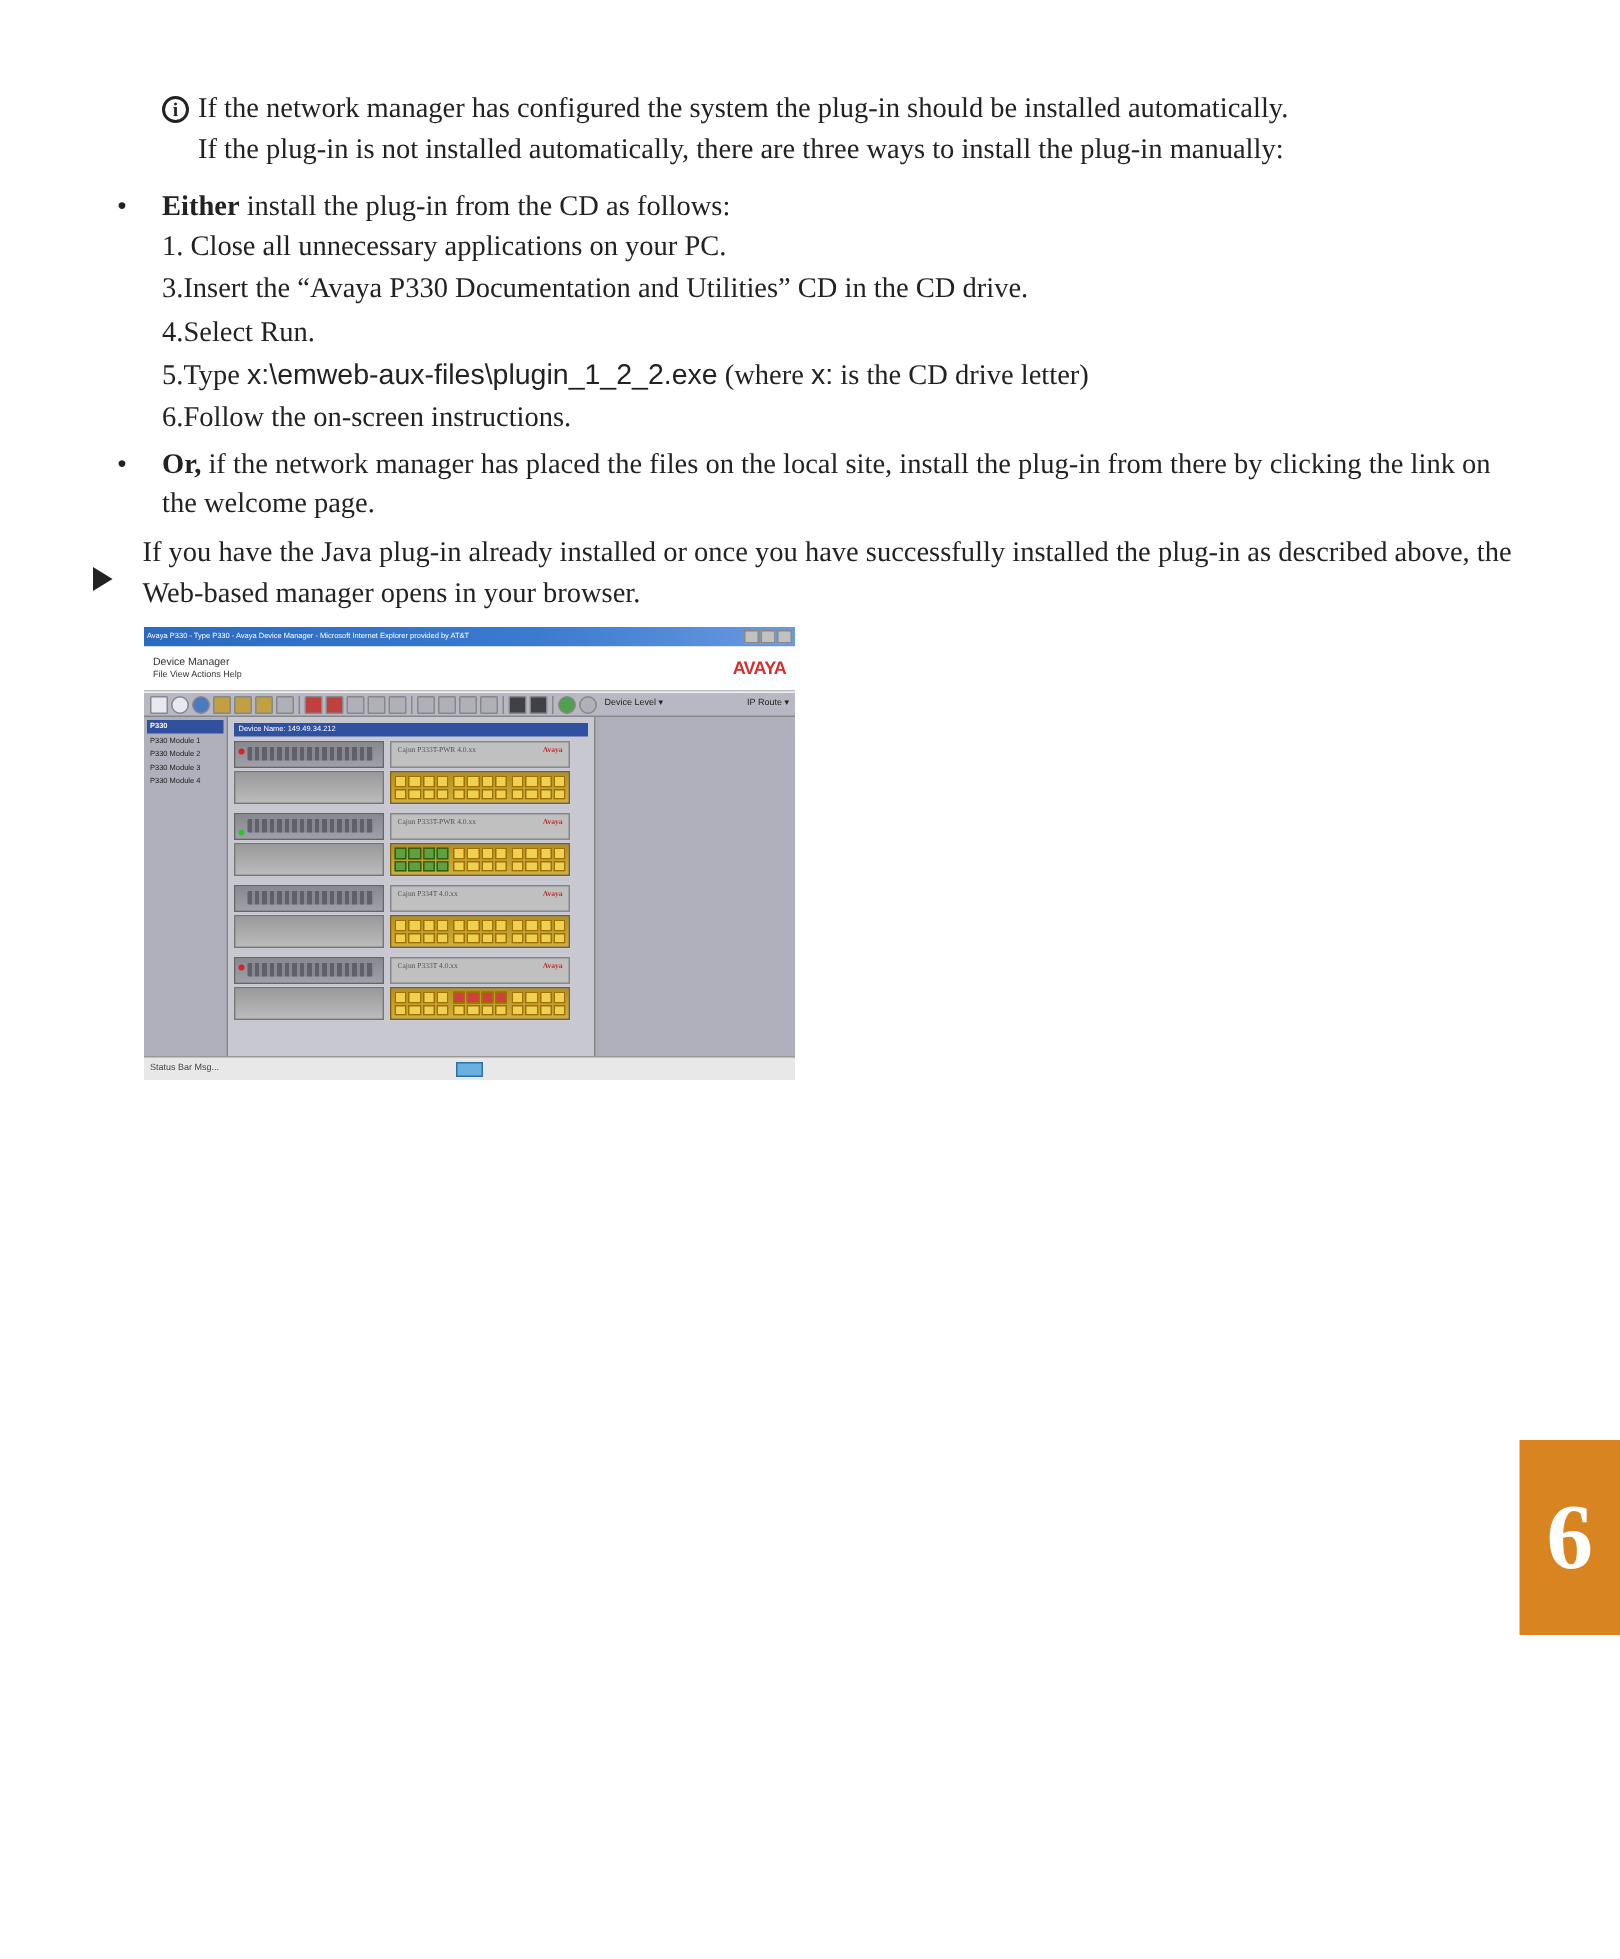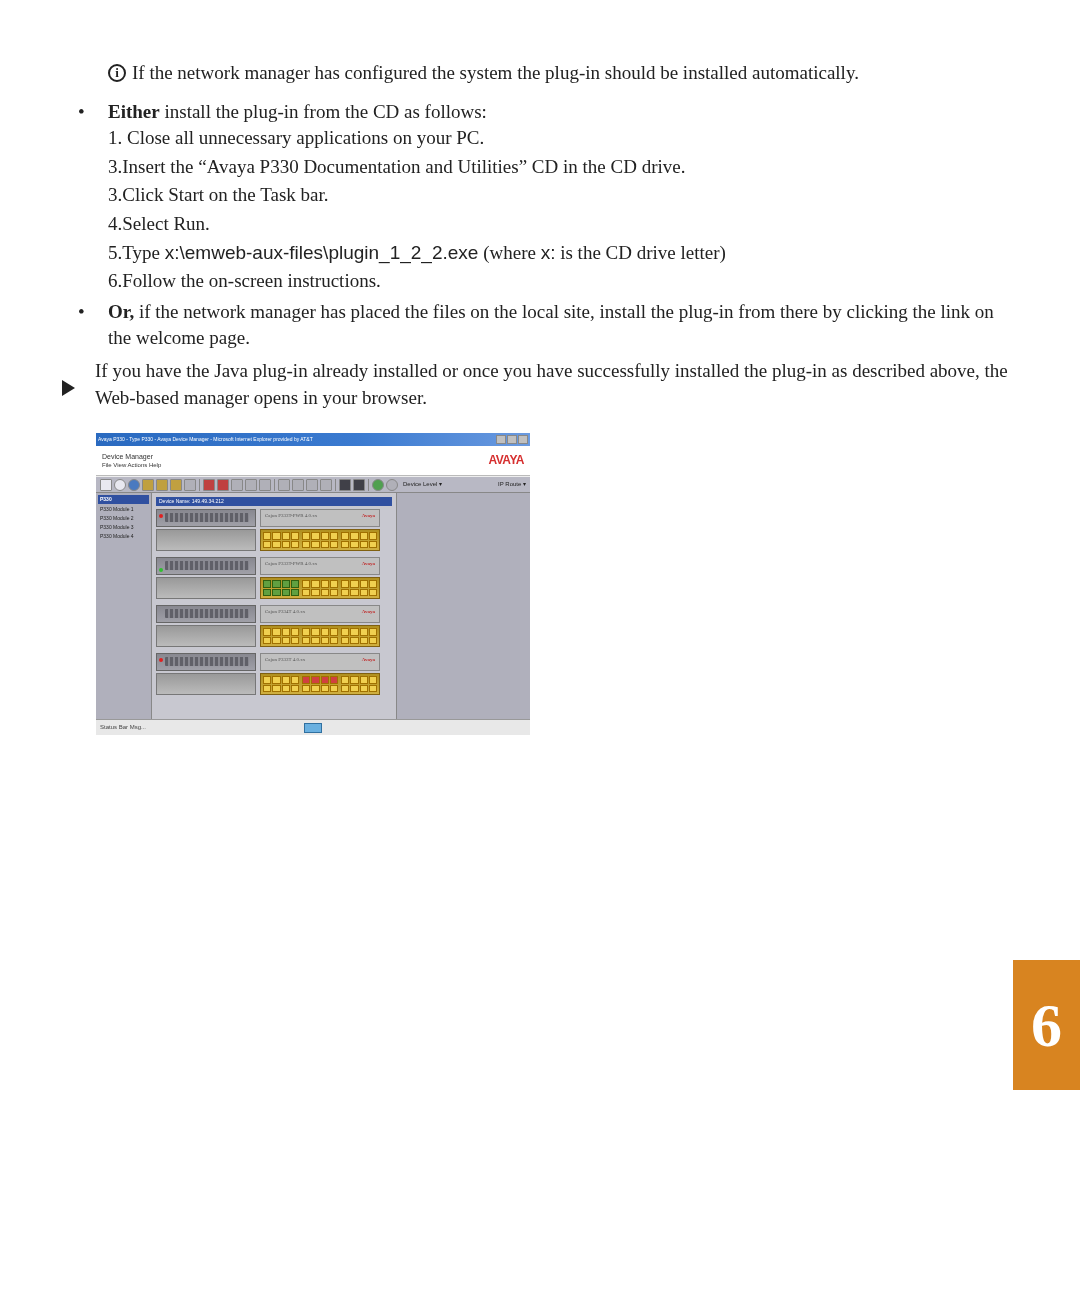--- a/index.html
+++ b/index.html
@@ -84,21 +84,21 @@
       border-top: 8px solid transparent;
       border-bottom: 8px solid transparent;
       margin-top: 6px;
       margin-right: 20px;
       margin-left: 2px;
     }
     .arrow-text {
       flex: 1;
     }
     .screenshot {
-      margin-top: 22px;
+      margin-top: 9px;
       margin-left: 36px;
       width: 434px;
       height: 368px;
       position: relative;
     }
     .ss-titlebar {
       height: 13px;
       background: linear-gradient(90deg, #2a6ac0, #3a7ad0 60%, #6a9ae0);
       width: 100%;
       display: flex;
@@ -353,30 +353,30 @@
   </style>
 </head>
 <body>
 
 <div class="page">
 
   <div class="info-block">
     <span class="info-icon">i</span>
     <div class="info-text">
       <span>If the network manager has configured the system the plug-in should be installed automatically.</span><br>
+      <span>If the plug-in is not installed automatically,  there are three ways to install the plug-in manually:</span>
     </div>
   </div>
 
   <ul class="bullet-list">
     <li>
       <span class="bold">Either</span><span> install the plug-in from the CD as follows:</span>
       <ol class="ol-list">
         <li class="step-indented">1.   Close all unnecessary applications on your PC.</li>
         <li>3.Insert the “Avaya P330 Documentation and Utilities” CD in the CD drive.</li>
-        <li>3.Click Start on the Task bar.</li>
         <li>4.Select Run.</li>
         <li>
           <span>5.Type </span><span class="mono">x:\emweb-aux-files\plugin_1_2_2.exe</span><span> (where </span><span class="mono">x:</span><span> is the CD drive letter)</span>
         </li>
         <li>6.Follow the on-screen instructions.</li>
       </ol>
     </li>
     <li>
       <span class="bold">Or,</span><span> if the network manager has placed the files on the local site, install the plug-in from there by clicking the link on the welcome page.</span>
     </li>

